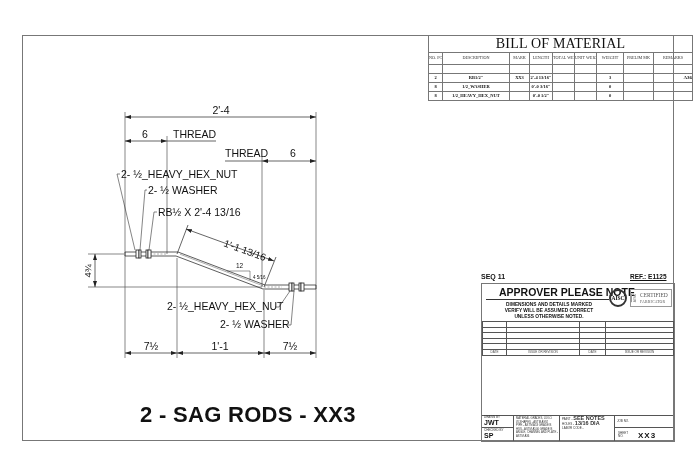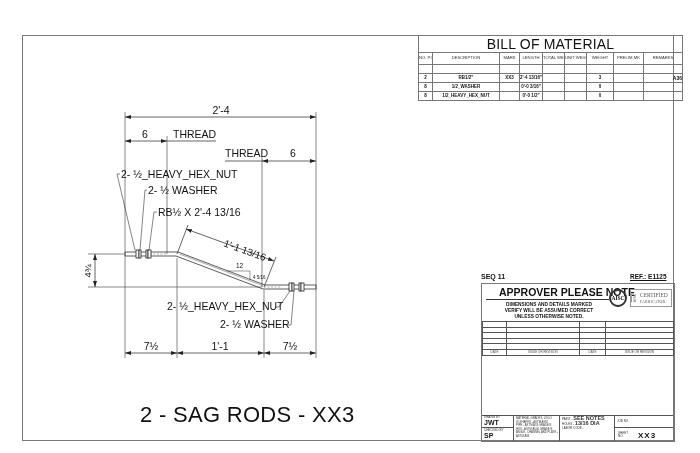--- a/index.html
+++ b/index.html
@@ -1,19 +1,19 @@
 <!DOCTYPE html>
 <html><head>
 <meta charset="utf-8">
 <style>
   html, body { margin:0; padding:0; background:#ffffff; }
   body { width:700px; height:453px; position:relative; overflow:hidden; font-family:"Liberation Sans", sans-serif; color:#111; }
   .sheet-border { position:absolute; left:22px; top:35px; width:652px; height:406px; border:1.5px solid #777; box-sizing:border-box; }
   svg.drawing { position:absolute; left:0; top:0; }
-  .bom { position:absolute; left:418px; top:35px; width:264px; border-collapse:collapse; table-layout:fixed; font-family:Liberation Sans, sans-serif;padding-left:41px; }
+  .bom { position:absolute; left:428px; top:35px; width:264px; border-collapse:collapse; table-layout:fixed; font-family:Liberation Serif, serif;padding-left:41px; }
   .bom td, .bom th { border:1px solid #777; padding:0; text-align:center; font-size:4.5px; font-weight:bold; line-height:6px; height:8px; overflow:hidden; white-space:nowrap; }
   .bom th { font-weight:normal; font-size:4.2px; line-height:4.5px; height:11px; color:#333; }
   .bom .bom-title { font-size:14px; font-weight:normal; height:16px; line-height:16px; letter-spacing:0.2px; color:#111; }
   .bom .remarks-val { text-align:right; font-size:5px; }
   .tb { position:absolute; left:481px; top:283px; width:194px; height:159px; border:1.5px solid #777; box-sizing:border-box; }
   .tb-seq { position:absolute; left:481px; top:273px; font-size:7px; font-weight:bold; }
   .tb-ref { position:absolute; left:630px; top:273px; font-size:6.5px; font-weight:bold; text-decoration:underline; }
   .approver { position:absolute; left:17px; top:2px; font-size:10.5px; font-weight:bold; }
   .approver-line { position:absolute; left:4px; top:15px; width:123px; border-top:1.5px solid #333; }
   .approver-note { position:absolute; left:8px; top:18px; width:118px; text-align:center; font-size:4.8px; font-weight:bold; line-height:6px; }
@@ -27,21 +27,21 @@
   .rev tr.hdr td { height:5px; color:#444; }
   .notes-area { position:absolute; left:0; top:78px; width:191px; height:53px; border-bottom:1px solid #555; }
   .foot { position:absolute; left:0; top:131px; width:191px; height:26px; }
   .foot .cell { position:absolute; border-right:1px solid #555; box-sizing:border-box; }
   .lbl { font-size:3px; color:#333; display:block; }
   .val { font-size:7px; font-weight:bold; display:block; line-height:8px; }
   .mat { font-size:2.8px; line-height:3.6px; color:#333; }
   .paint { font-size:3px; color:#333; line-height:4px; }
   .paint b { font-size:5.5px; }
   .sheet-no { font-size:8px; font-weight:bold; letter-spacing:1px; }
-  .drawing-title { position:absolute; left:140px; top:402px; font-size:22px; letter-spacing:0.3px; }
+  .drawing-title { position:absolute; left:140px; top:402px; font-size:22px; letter-spacing:0.3px;font-weight:bold; }
   .dimtxt { font-family:"Liberation Sans", sans-serif; fill:#111; }
 </style>
 </head>
 <body>
 
 <div class="sheet-border"></div>
 
 <table class="bom">
   <colgroup>
     <col style="width:14px">

